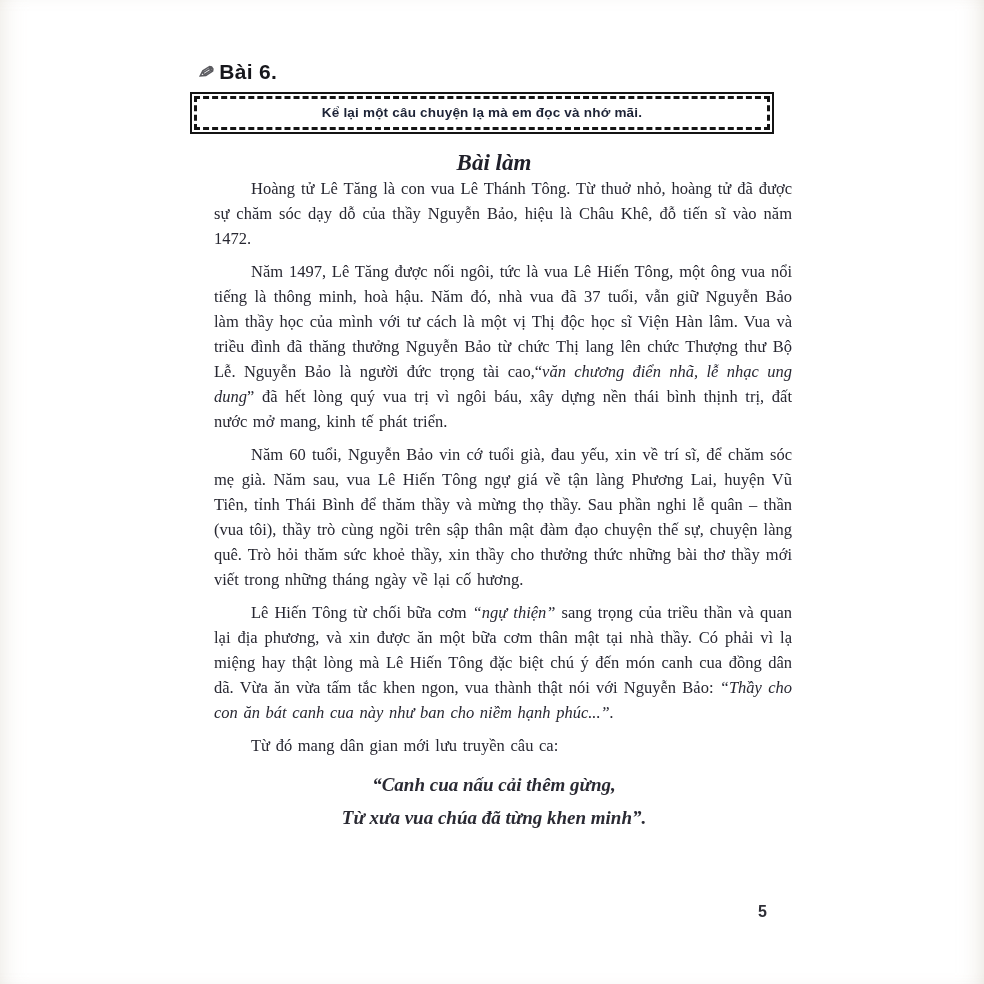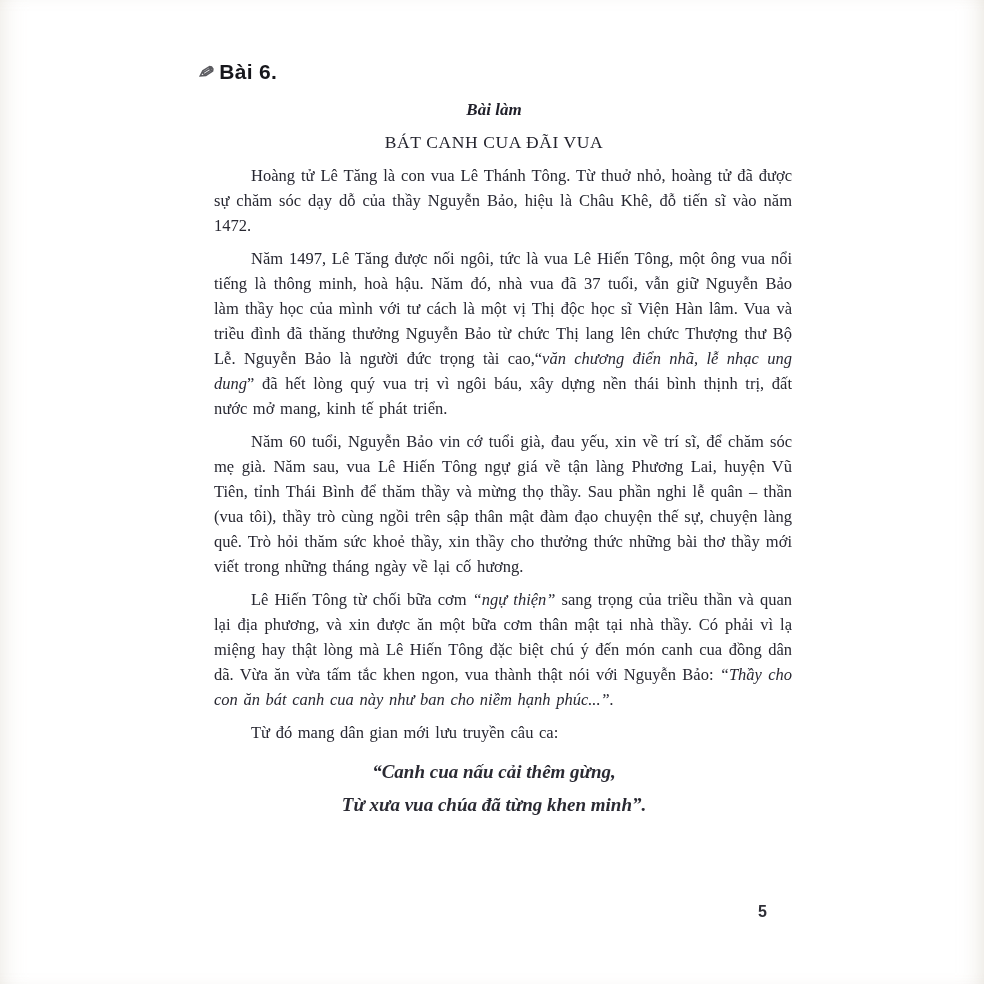--- a/index.html
+++ b/index.html
@@ -51,21 +51,21 @@
     text-align: center;
     font-family: "Liberation Sans", sans-serif;
     font-weight: bold; font-size: 13.5px;
     color: #1d2336;
     letter-spacing: .2px;
   }
   
   .bai-lam {
     text-align: center;
     font-weight: bold; font-style: italic;
-    font-size: 17px; color: #20202a;
+    font-size: 23px; color: #20202a;
     margin: 16px 0 0;
   }
   .essay-title {
     text-align: center;
     font-size: 17.5px; color: #23232d;
     letter-spacing: .6px;
     margin: 12px 0 10px;
   }
   
   .essay-body p {
@@ -102,24 +102,26 @@
 <body>
 
 <div class="page">
   <div class="content">
 
     <div class="lesson-head">
       <span class="quill">✎</span>
       <span>Bài 6.</span>
     </div>
 
+    <div class="prompt-box">
+      <div class="prompt-inner">Kể lại một câu chuyện lạ mà em đọc và nhớ mãi.</div>
+    </div>
 
     <div class="bai-lam">Bài làm</div>
 
-    <div class="essay-title">BÁT CANH CUA ĐÃI VUA</div>
 
     <div class="essay-body" id="essay-body">
         <p><span>Hoàng tử Lê Tăng là con vua Lê Thánh Tông. Từ thuở nhỏ, hoàng tử đã được sự chăm sóc dạy dỗ của thầy Nguyễn Bảo, hiệu là Châu Khê, đỗ tiến sĩ vào năm 1472.</span></p>
         <p><span>Năm 1497, Lê Tăng được nối ngôi, tức là vua Lê Hiến Tông, một ông vua nổi tiếng là thông minh, hoà hậu. Năm đó, nhà vua đã 37 tuổi, vẫn giữ Nguyễn Bảo làm thầy học của mình với tư cách là một vị Thị độc học sĩ Viện Hàn lâm. Vua và triều đình đã thăng thưởng Nguyễn Bảo từ chức Thị lang lên chức Thượng thư Bộ Lễ. Nguyễn Bảo là người đức trọng tài cao,“</span><em>văn chương điển nhã, lễ nhạc ung dung</em><span>” đã hết lòng quý vua trị vì ngôi báu, xây dựng nền thái bình thịnh trị, đất nước mở mang, kinh tế phát triển.</span></p>
         <p><span>Năm 60 tuổi, Nguyễn Bảo vin cớ tuổi già, đau yếu, xin về trí sĩ, để chăm sóc mẹ già. Năm sau, vua Lê Hiến Tông ngự giá về tận làng Phương Lai, huyện Vũ Tiên, tỉnh Thái Bình để thăm thầy và mừng thọ thầy. Sau phần nghi lễ quân – thần (vua tôi), thầy trò cùng ngồi trên sập thân mật đàm đạo chuyện thế sự, chuyện làng quê. Trò hỏi thăm sức khoẻ thầy, xin thầy cho thưởng thức những bài thơ thầy mới viết trong những tháng ngày về lại cố hương.</span></p>
         <p><span>Lê Hiến Tông từ chối bữa cơm </span><em>“ngự thiện”</em><span> sang trọng của triều thần và quan lại địa phương, và xin được ăn một bữa cơm thân mật tại nhà thầy. Có phải vì lạ miệng hay thật lòng mà Lê Hiến Tông đặc biệt chú ý đến món canh cua đồng dân dã. Vừa ăn vừa tấm tắc khen ngon, vua thành thật nói với Nguyễn Bảo: </span><em>“Thầy cho con ăn bát canh cua này như ban cho niềm hạnh phúc...”.</em></p>
         <p><span>Từ đó mang dân gian mới lưu truyền câu ca:</span></p>
       </div>
 
     <div class="poem" id="poem">

